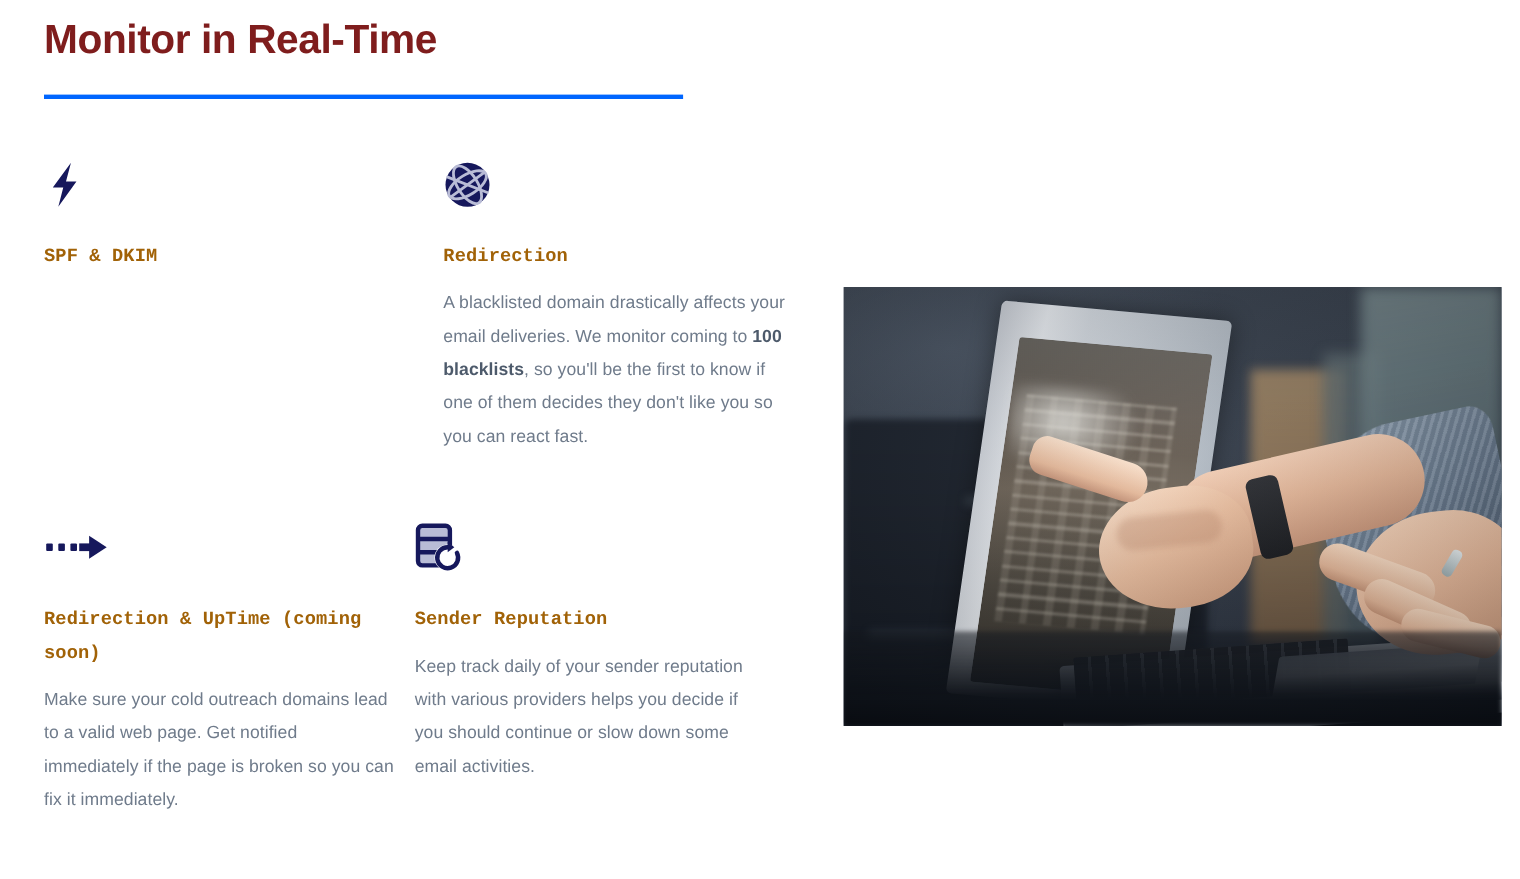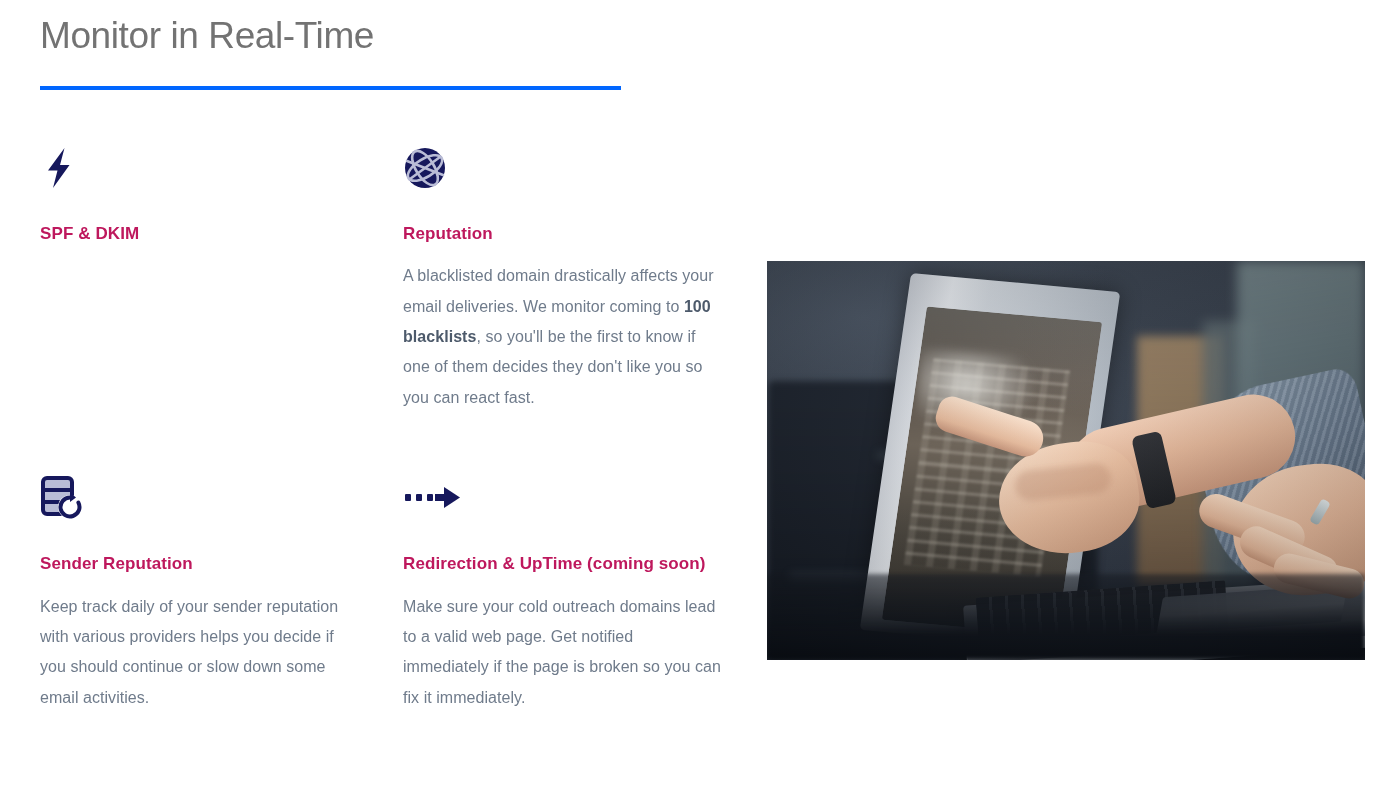--- a/index.html
+++ b/index.html
@@ -22,23 +22,23 @@
 
   
   .section-head {
     position: absolute;
     left: 40px;
     top: 14px;
     width: 600px;
   }
   .section-title {
     font-size: 37px;
-    font-weight: 400;
+    font-weight: 700;
     letter-spacing: -0.4px;
-    color: #737373;
+    color: #7f1d1d;
     line-height: 1.18;
     white-space: nowrap;
   }
   .title-rule {
     margin-top: 28px;
     width: 581px;
     height: 4px;
     background: #0066ff;
   }
 
@@ -58,23 +58,24 @@
   .feat-icon {
     height: 56px;
     display: flex;
     align-items: center;
   }
 
   .feat-title {
     margin-top: 23px;
     font-size: 17px;
     font-weight: 700;
-    color: #be185d;
+    color: #a16207;
     line-height: 1.78;
     letter-spacing: 0.1px;
+    font-family: Liberation Mono, monospace;
   }
 
   .feat-body {
     margin-top: 12px;
     font-size: 16px;
     line-height: 30.4px;
     color: #6f7b8b;
     letter-spacing: 0.05px;
     white-space: pre-wrap;
   }
@@ -348,57 +349,57 @@
           <svg class="icon-svg" width="44" height="44" viewBox="0 0 44 44" aria-hidden="true">
             <circle cx="22" cy="22" r="20" fill="#16185c"></circle>
             <g stroke="#b9bcd6" stroke-width="2.6" fill="none" stroke-linecap="round">
               <ellipse cx="22" cy="22" rx="9" ry="19.4" transform="rotate(-32 22 22)"></ellipse>
               <ellipse cx="22" cy="22" rx="19.4" ry="9" transform="rotate(-32 22 22)"></ellipse>
               <line x1="4" y1="15" x2="40" y2="29"></line>
               <line x1="7" y1="33" x2="37" y2="11"></line>
             </g>
           </svg>
         </div>
-        <div class="feat-title">Reputation</div>
+        <div class="feat-title">Redirection</div>
         <div class="feat-body"><span>A blacklisted domain drastically affects your email deliveries. We monitor coming to </span><b>100 blacklists</b><span>, so you'll be the first to know if one of them decides they don't like you so you can react fast.</span></div>
       </div>
     </div>
 
     <div class="feat-row second">
-
-      <div class="feature col1">
-        <div class="feat-icon">
-          <svg class="icon-svg" width="44" height="46" viewBox="0 0 44 46" aria-hidden="true">
-            <rect x="3" y="3" width="29" height="36" rx="4" fill="#b9bcd6" stroke="#16185c" stroke-width="4"></rect>
-            <line x1="3" y1="15" x2="32" y2="15" stroke="#16185c" stroke-width="4"></line>
-            <line x1="3" y1="27" x2="32" y2="27" stroke="#16185c" stroke-width="4"></line>
-            <circle cx="30" cy="32" r="12" fill="#ffffff"></circle>
-            <path d="M30 22.5 A9.5 9.5 0 1 0 38.4 27.6" fill="none" stroke="#16185c" stroke-width="4" stroke-linecap="round"></path>
-            <path d="M30 17.5 L30 27 L36 22.5 Z" fill="#16185c"></path>
-          </svg>
-        </div>
-        <div class="feat-title">Sender Reputation</div>
-        <div class="feat-body"><span>Keep track daily of your sender reputation with various providers helps you decide if you should continue or slow down some  email activities.</span></div>
-      </div>
 
       <div class="feature col2">
         <div class="feat-icon">
           <svg class="icon-svg" width="58" height="26" viewBox="0 0 58 26" aria-hidden="true">
             <g fill="#16185c">
               <rect x="2" y="9" width="6" height="7" rx="1"></rect>
               <rect x="13" y="9" width="6" height="7" rx="1"></rect>
               <rect x="24" y="9" width="6" height="7" rx="1"></rect>
               <rect x="32" y="9" width="12" height="7"></rect>
               <path d="M41 2 L57 12.5 L41 23 Z"></path>
             </g>
           </svg>
         </div>
         <div class="feat-title">Redirection &amp; UpTime (coming soon)</div>
         <div class="feat-body"><span>Make sure your cold outreach domains lead to a valid web page. Get notified immediately if the page is broken so you can fix it immediately.</span></div>
       </div>
+
+      <div class="feature col1">
+        <div class="feat-icon">
+          <svg class="icon-svg" width="44" height="46" viewBox="0 0 44 46" aria-hidden="true">
+            <rect x="3" y="3" width="29" height="36" rx="4" fill="#b9bcd6" stroke="#16185c" stroke-width="4"></rect>
+            <line x1="3" y1="15" x2="32" y2="15" stroke="#16185c" stroke-width="4"></line>
+            <line x1="3" y1="27" x2="32" y2="27" stroke="#16185c" stroke-width="4"></line>
+            <circle cx="30" cy="32" r="12" fill="#ffffff"></circle>
+            <path d="M30 22.5 A9.5 9.5 0 1 0 38.4 27.6" fill="none" stroke="#16185c" stroke-width="4" stroke-linecap="round"></path>
+            <path d="M30 17.5 L30 27 L36 22.5 Z" fill="#16185c"></path>
+          </svg>
+        </div>
+        <div class="feat-title">Sender Reputation</div>
+        <div class="feat-body"><span>Keep track daily of your sender reputation with various providers helps you decide if you should continue or slow down some  email activities.</span></div>
+      </div>
     </div>
   </div>
 
   <div class="photo">
     <div class="ph-bg"></div>
     <div class="ph-monitor"></div>
     <div class="ph-monitor-hl"></div>
     <div class="ph-monitor-hl2"></div>
     <div class="ph-wood"></div>
     <div class="ph-wood2"></div>

